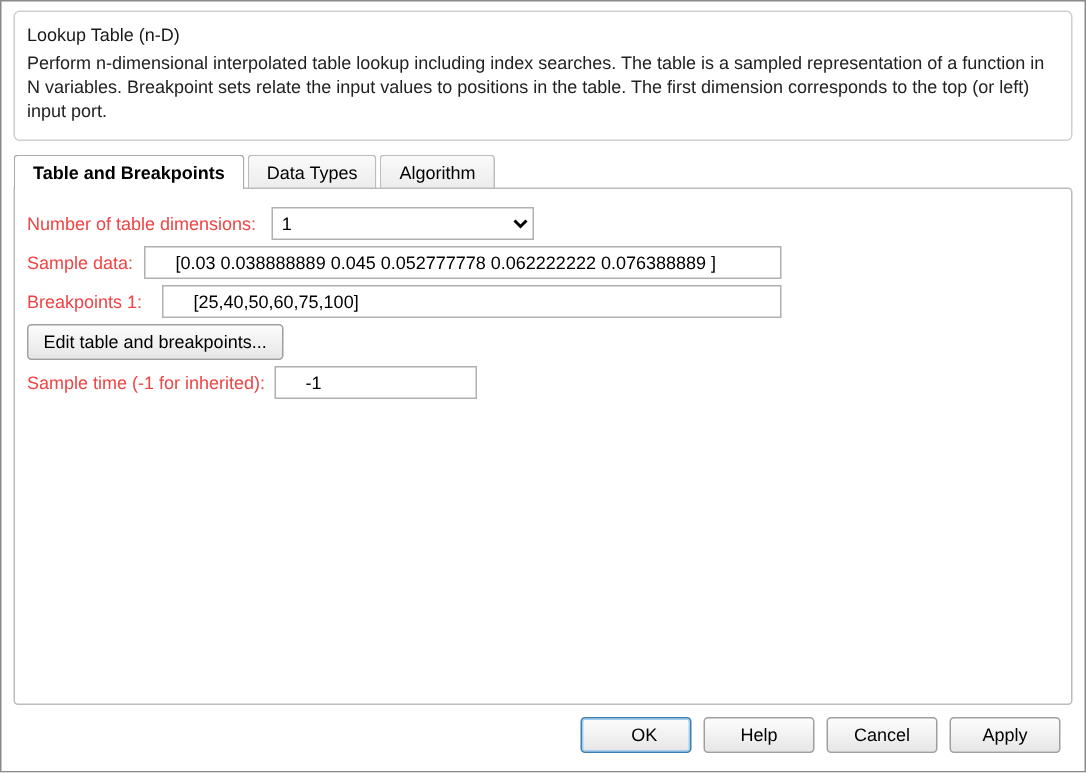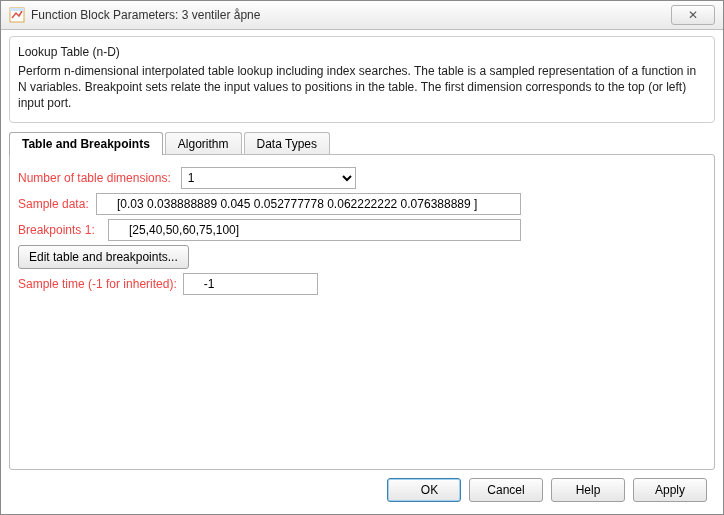--- a/index.html
+++ b/index.html
@@ -32,45 +32,32 @@
 .btn.default-btn { border: 1px solid #3c7fb1; box-shadow: 0 0 0 1px #a0d0f0 inset; padding-left: 21px; }
 
 .button-bar { display: flex; justify-content: flex-end; gap: 8px; padding: 8px; }
 .button-bar .btn { min-width: 74px; }
 </style>
 </head>
 <body>
 
 <div class="window">
 
-  <div class="titlebar">
-    <span class="icon">
-      <svg viewBox="0 0 16 16" width="16" height="16">
-        <rect x="1" y="1" width="14" height="14" fill="#fff" stroke="#d9a84a"></rect>
-        <path d="M3 11 L7 6 L10 9 L13 4" stroke="#d9534a" fill="none" stroke-width="1.5"></path>
-        <rect x="1" y="1" width="14" height="3" fill="#cfe5ff"></rect>
-      </svg>
-    </span>
-    <span class="title">Function Block Parameters: 3 ventiler åpne</span>
-    <div class="close">
-        <span>✕</span>
-      </div>
-  </div>
 
   <div class="content">
 
     <div class="group">
       <div class="group-title">Lookup Table (n-D)</div>
       <div class="group-desc">Perform n-dimensional interpolated table lookup including index searches. The table is a sampled representation of a function in N variables. Breakpoint sets relate the input values to positions in the table. The first dimension corresponds to the top (or left) input port.</div>
     </div>
 
     <div class="tabs">
       <div class="tab active"><span>Table and Breakpoints</span></div>
+      <div class="tab"><span>Data Types</span></div>
       <div class="tab"><span>Algorithm</span></div>
-      <div class="tab"><span>Data Types</span></div>
     </div>
 
     <div class="tab-body">
 
       <div class="row">
         <span class="lbl">Number of table dimensions:</span>
         <select class="combo" style="width:175px; margin-left:4px;">
           <option>1</option>
         </select>
       </div>
@@ -91,19 +78,19 @@
 
       <div class="row">
         <span class="lbl">Sample time (-1 for inherited):</span>
         <input type="text" style="width: 135px;" value="-1">
       </div>
 
     </div>
 
     <div class="button-bar">
       <button class="btn default-btn"><span>OK</span></button>
+      <button class="btn"><span>Help</span></button>
       <button class="btn"><span>Cancel</span></button>
-      <button class="btn"><span>Help</span></button>
       <button class="btn"><span>Apply</span></button>
     </div>
 
   </div>
 </div>
 
 </body></html>

